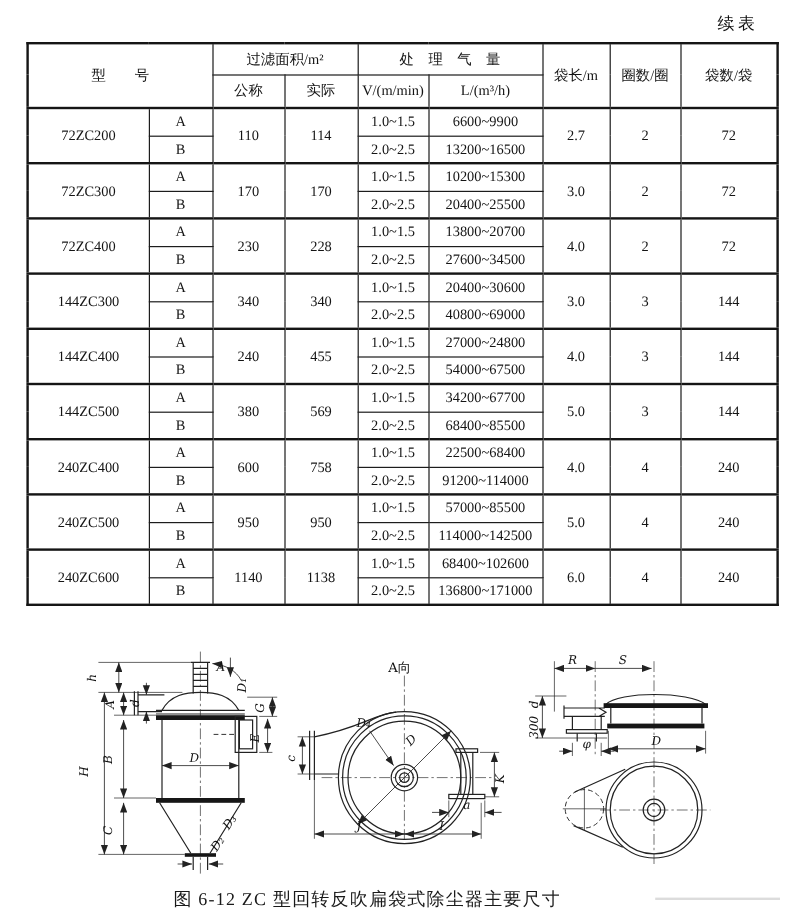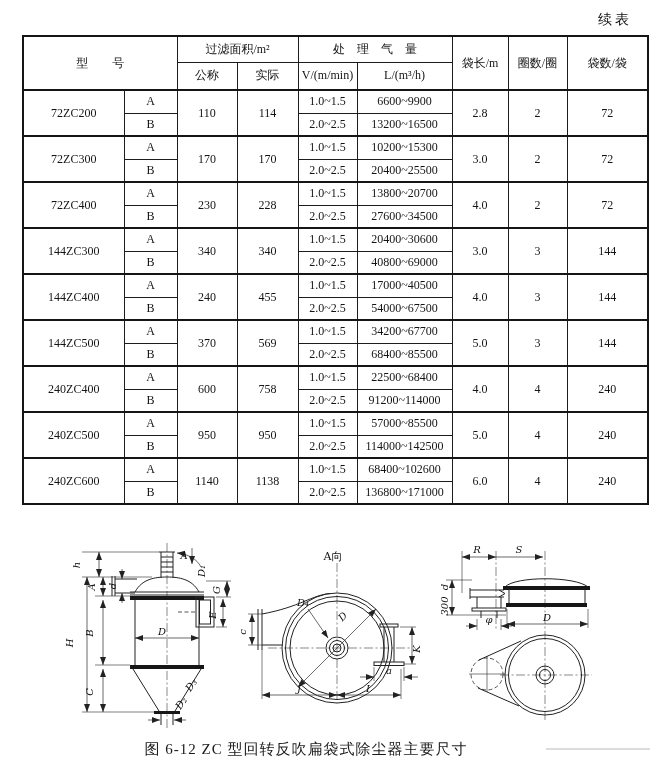--- a/index.html
+++ b/index.html
@@ -86,21 +86,21 @@
       </tr>
     </thead>
     <tbody>
       <tr class="blk">
         <td rowspan="2">72ZC200</td>
         <td>A</td>
         <td rowspan="2">110</td>
         <td rowspan="2">114</td>
         <td>1.0~1.5</td>
         <td>6600~9900</td>
-        <td rowspan="2">2.8</td>
+        <td rowspan="2">2.7</td>
         <td rowspan="2">2</td>
         <td rowspan="2">72</td>
       </tr>
       <tr>
         <td>B</td>
         <td>2.0~2.5</td>
         <td>13200~16500</td>
       </tr>
       <tr class="blk">
         <td rowspan="2">72ZC300</td>
@@ -149,34 +149,34 @@
         <td>B</td>
         <td>2.0~2.5</td>
         <td>40800~69000</td>
       </tr>
       <tr class="blk">
         <td rowspan="2">144ZC400</td>
         <td>A</td>
         <td rowspan="2">240</td>
         <td rowspan="2">455</td>
         <td>1.0~1.5</td>
-        <td>17000~40500</td>
+        <td>27000~24800</td>
         <td rowspan="2">4.0</td>
         <td rowspan="2">3</td>
         <td rowspan="2">144</td>
       </tr>
       <tr>
         <td>B</td>
         <td>2.0~2.5</td>
         <td>54000~67500</td>
       </tr>
       <tr class="blk">
         <td rowspan="2">144ZC500</td>
         <td>A</td>
-        <td rowspan="2">370</td>
+        <td rowspan="2">380</td>
         <td rowspan="2">569</td>
         <td>1.0~1.5</td>
         <td>34200~67700</td>
         <td rowspan="2">5.0</td>
         <td rowspan="2">3</td>
         <td rowspan="2">144</td>
       </tr>
       <tr>
         <td>B</td>
         <td>2.0~2.5</td>

